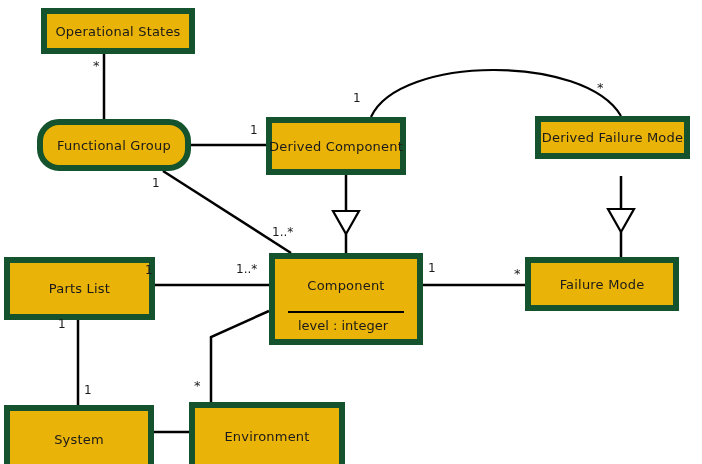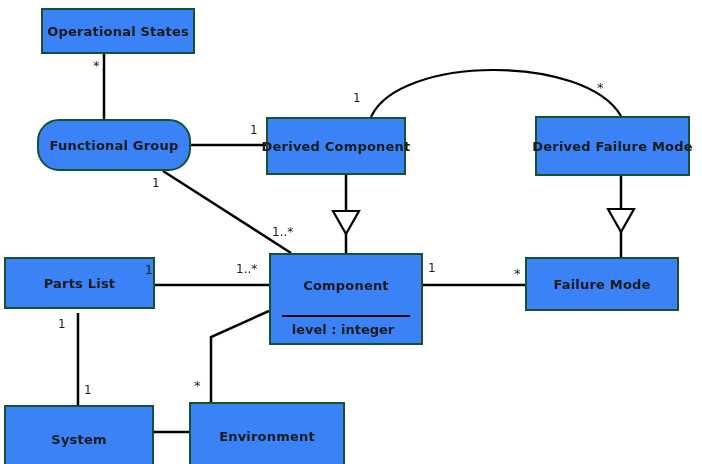--- a/index.html
+++ b/index.html
@@ -20,26 +20,25 @@
   #edges {
     position: absolute;
     left: 0;
     top: 0;
     width: 702px;
     height: 464px;
   }
   .uml-class {
     position: absolute;
     box-sizing: border-box;
-    border: 2px solid #14532d;
-    background: #3b82f6;
+    border: 6px solid #14532d;
+    background: #eab308;
     display: flex;
     flex-direction: column;
     z-index: 3;
-    font-weight: bold;
   }
   .uml-name {
     flex: 1 1 auto;
     display: flex;
     align-items: center;
     justify-content: center;
     font-size: 13px;
     color: #1a1a1a;
     letter-spacing: 0.2px;
     white-space: nowrap;
@@ -102,25 +101,25 @@
   </div>
 
   <div class="uml-class" style="left:37px; top:119px; width:154px; height:52px;border-radius:22px;">
     <div class="uml-name">Functional Group</div>
   </div>
 
   <div class="uml-class" style="left:266px; top:117px; width:140px; height:58px;">
     <div class="uml-name">Derived Component</div>
   </div>
 
-  <div class="uml-class" style="left:535px; top:116px; width:155px; height:60px;">
+  <div class="uml-class" style="left:535px; top:116px; width:155px; height:43px;">
     <div class="uml-name">Derived Failure Mode</div>
   </div>
 
-  <div class="uml-class" style="left:4px; top:257px; width:151px; height:52px;justify-content:center;">
+  <div class="uml-class" style="left:4px; top:257px; width:151px; height:63px;justify-content:center;">
     <div class="uml-name">Parts List</div>
   </div>
 
   <div class="uml-class" style="left:269px; top:253px; width:154px; height:92px;align-items:center;">
     <div class="uml-name">Component</div>
     <div class="uml-attrs">level : integer</div>
   </div>
 
   <div class="uml-class" style="left:525px; top:257px; width:154px; height:54px;">
     <div class="uml-name">Failure Mode</div>

